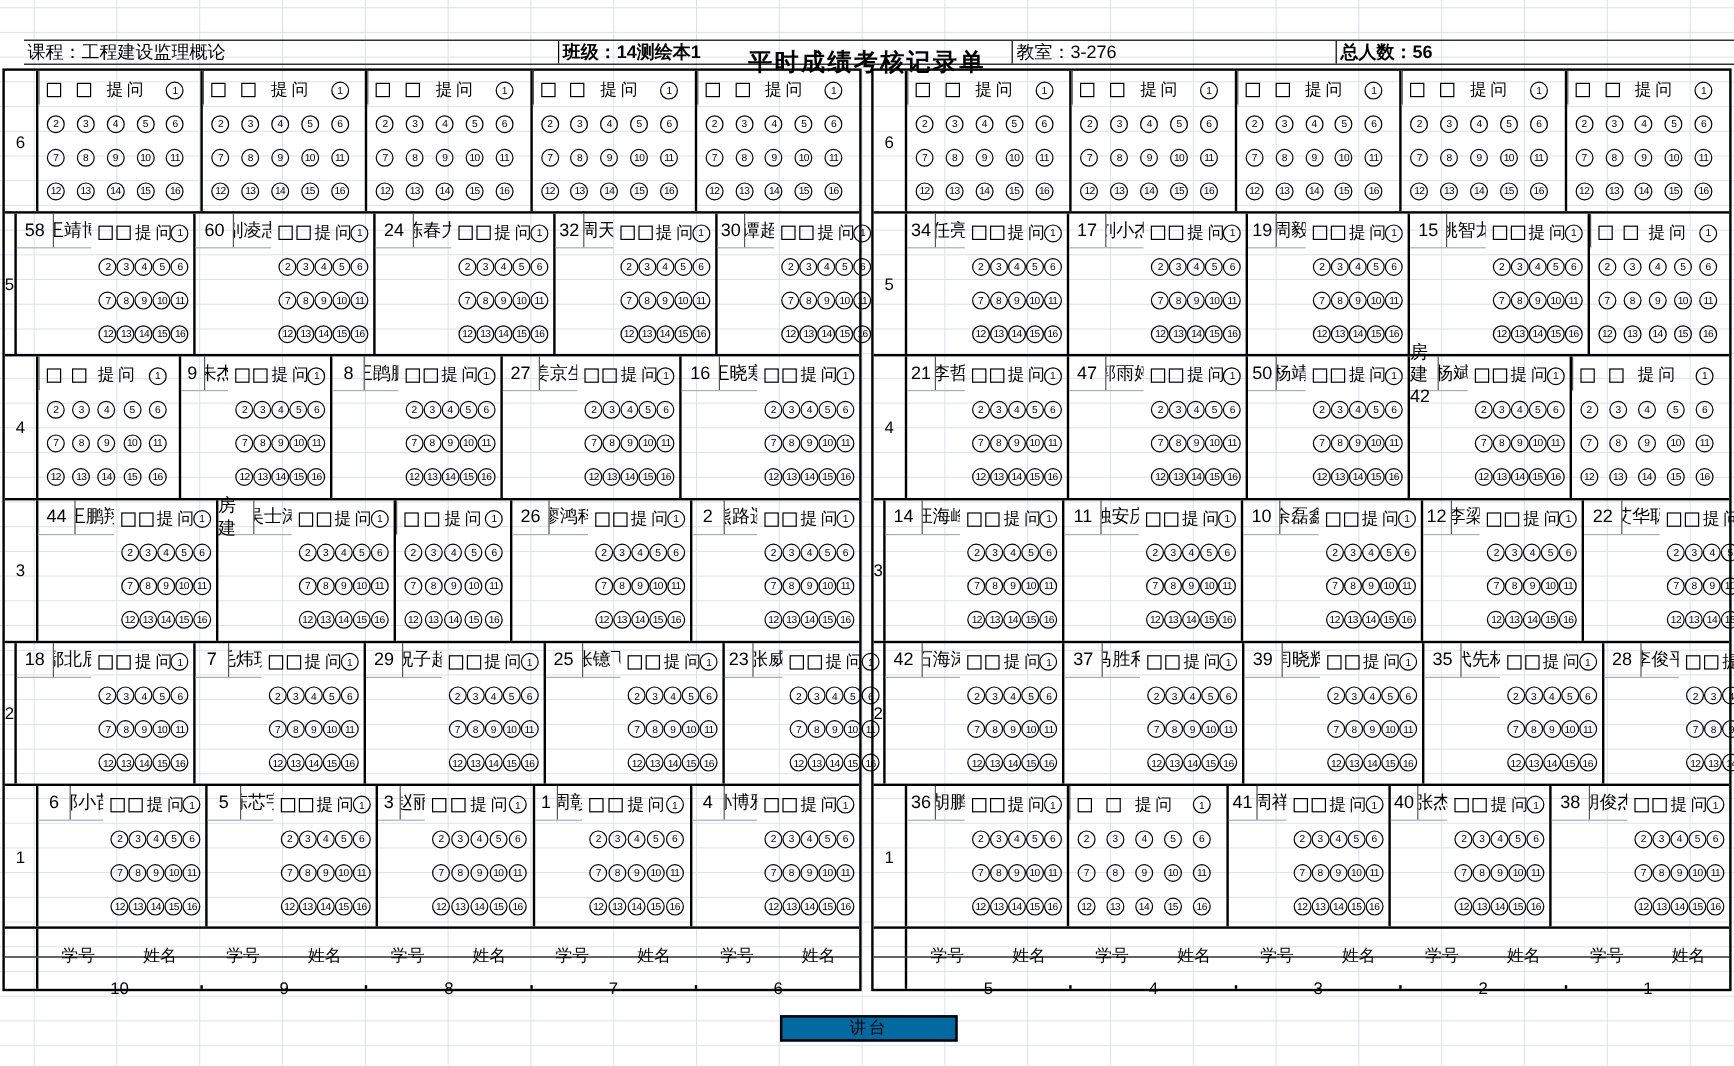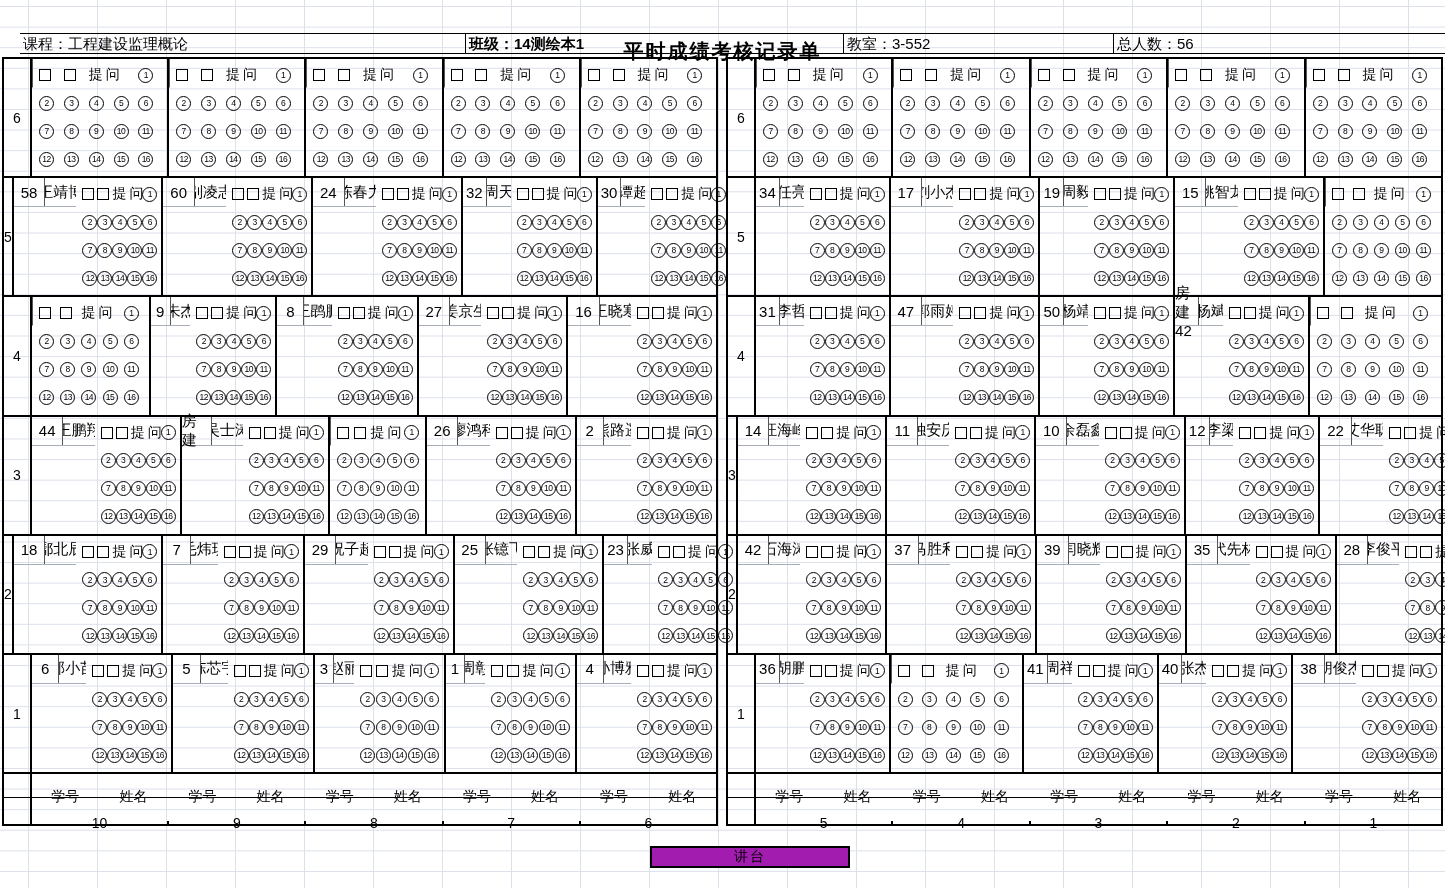--- a/index.html
+++ b/index.html
@@ -23,21 +23,21 @@
   }
   .header-strip {
     position:absolute; left:20px; top:33px; width:1441px; height:21px;
     border-top:1px solid var(--line); border-bottom:1px solid var(--line);
     font-size:15px;
   }
   .h-field { position:absolute; top:0; height:100%; line-height:20px; padding-left:3px; white-space:nowrap; }
   .h-course { left:0; }
   .h-class  { left:445px; border-left:1px solid var(--line);font-weight:bold; }
   .h-room   { left:823px; border-left:1px solid var(--line); }
-  .h-total  { left:1093px; border-left:1px solid var(--line); }
+  .h-total  { left:1093px; border-left:1px solid var(--line);font-weight:bold; }
 
   .seat-table {
     position:absolute; top:57px;
     border:2px solid var(--line);
     display:flex; flex-direction:column;
     background:transparent;
   }
   .seat-table.left  { left:2px;   width:716px; }
   .seat-table.right { left:726px; width:717px; }
 
@@ -69,35 +69,35 @@
   .footer-cell { flex:1; border-right:2px solid var(--line);margin-top:23px; }
   .footer-cell:last-child { border-right:none; }
   .footer-labels { height:24px; border-bottom:1px solid var(--line); font-size:14px; }
   .footer-labels .footer-cell { display:flex; }
   .f-id, .f-nm { width:50%; display:flex; align-items:center; justify-content:center; }
   .f-id { border-right:1px solid #a8aeb9; }
   .footer-numbers { height:26px; font-size:14px; }
   .footer-numbers .footer-cell { display:flex; align-items:center; justify-content:center; }
 
   .podium {
-    position:absolute; left:650px; top:846px; width:200px; height:22px;
-    border:2px solid var(--line); background:#a21caf;
+    position:absolute; left:650px; top:846px; width:148px; height:22px;
+    border:2px solid var(--line); background:#0369a1;
     display:flex; align-items:center; justify-content:center;
     font-size:14px; letter-spacing:2px;
   }
 </style>
 </head>
 <body>
 
 <div class="title">平时成绩考核记录单</div>
 
 <div class="header-strip">
   <div class="h-field h-course">课程：工程建设监理概论</div>
   <div class="h-field h-class">班级：14测绘本1</div>
-  <div class="h-field h-room">教室：3-552</div>
+  <div class="h-field h-room">教室：3-276</div>
   <div class="h-field h-total">总人数：56</div>
 </div>
 
 <div class="seat-table left">
     <div class="seat-row">
       <div class="row-label-col">6</div>
       <div class="seat-cell">
         <div class="name-row">
           <div class="id-cell"></div>
           <div class="nm-cell"></div>
@@ -1549,21 +1549,21 @@
             <span class="circ">15</span>
             <span class="circ">16</span>
           </div>
         </div>
       </div>
     </div>
     <div class="seat-row">
       <div class="row-label-col">4</div>
       <div class="seat-cell">
         <div class="name-row">
-          <div class="id-cell">31</div>
+          <div class="id-cell">21</div>
           <div class="nm-cell">李哲</div>
         </div>
         <div class="tracker">
           <div class="t-line">
             <span class="chk"></span>
             <span class="chk"></span>
             <span class="qlabel">提问</span>
             <span class="circ c5">1</span>
           </div>
           <div class="t-line">

